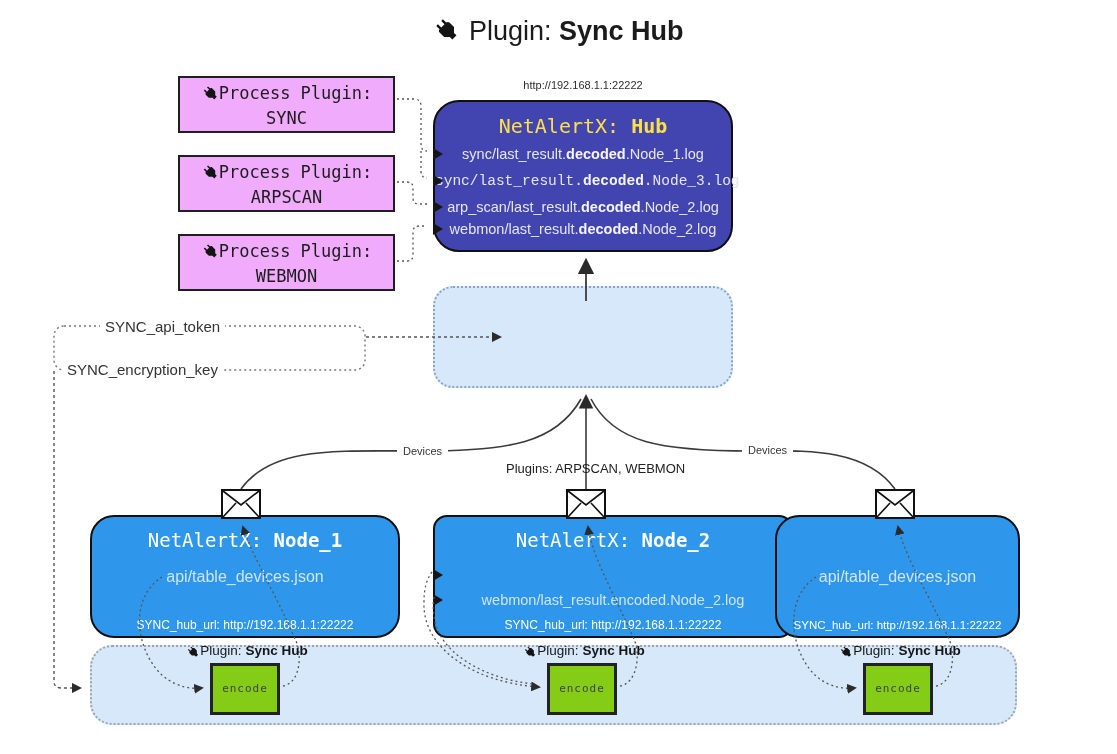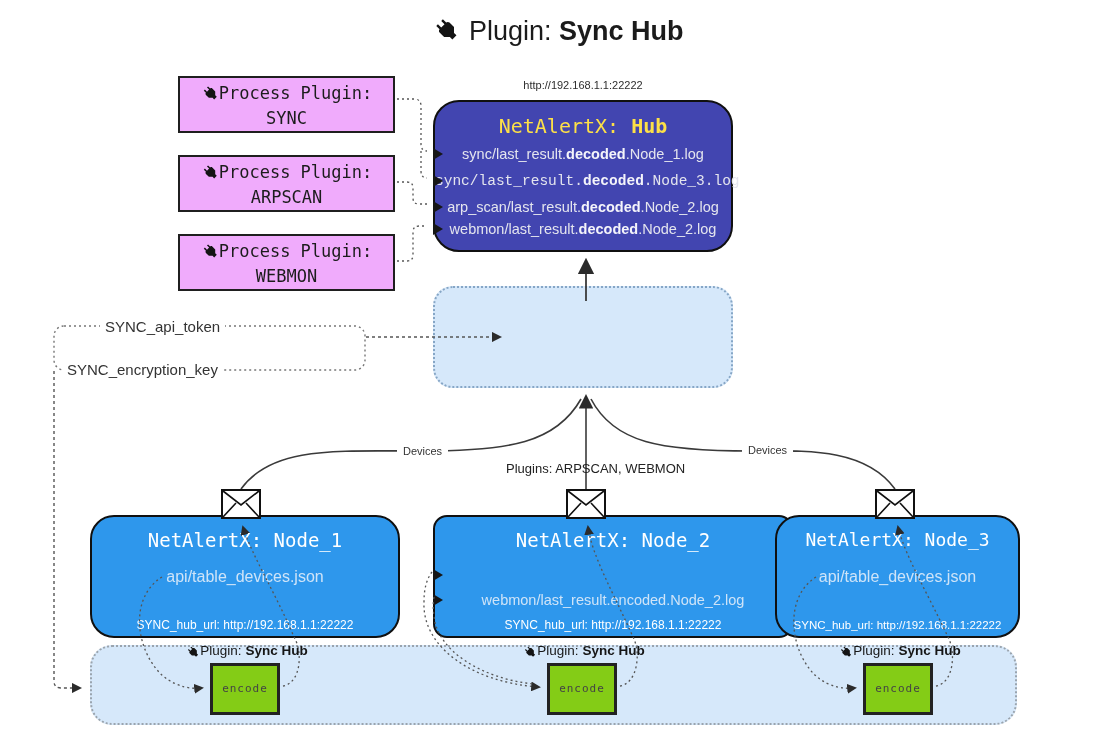--- a/index.html
+++ b/index.html
@@ -49,21 +49,21 @@
   #lbl-dev-r{left:742px;top:444px;background:#fff;padding:0 6px;}
   #lbl-plugins{left:506px;top:461px;font-size:13px;color:#222;}
 
   
   .node{background:#2e97ec;border:2px solid #101010;border-radius:24px;box-sizing:border-box;
         top:515px;height:123px;z-index:2;}
   #node1{left:90px;width:310px;}
   #node2{left:433px;width:360px;border-radius:14px;}
   #node3{left:775px;width:245px;}
   .node-title{position:absolute;left:0;right:0;top:12px;text-align:center;color:#fff;font-size:19px;}
-  .node-title .bold{font-weight:400;}
+  .node-title .bold{font-weight:700;}
   .node-file{position:absolute;left:0;right:0;height:20px;line-height:20px;text-align:center;
         font-size:14.5px;color:#cfe4f8;}
   .node-url{position:absolute;left:0;right:0;top:100px;height:16px;line-height:16px;
         text-align:center;font-size:12px;color:#fff;}
 
   
   .envelope{z-index:6;}
 
   
   #encode-panel{left:90px;top:645px;width:927px;height:80px;background:#d6e8fa;
@@ -136,21 +136,20 @@
     <div class="node-file" style="top:50px;font-size:16px;">api/table_devices.json</div>
     <div class="node-url">SYNC_hub_url: http://192.168.1.1:22222</div>
   </div>
   <div id="node2" class="node abs">
     <div class="node-title mono"><span>NetAlertX:</span> <span class="bold">Node_2</span></div>
     <div class="node-file" style="top:48px;"><span class="edge-arrow"></span></div>
     <div class="node-file" style="top:73px;"><span class="edge-arrow"></span><span>webmon/last_result.encoded.Node_2.log</span></div>
     <div class="node-url">SYNC_hub_url: http://192.168.1.1:22222</div>
   </div>
   <div id="node3" class="node abs">
-    <div class="node-title mono" style="font-size:18px;"><span>NetAlertX:</span> <span class="bold">Node_3</span></div>
     <div class="node-file" style="top:50px;font-size:16px;">api/table_devices.json</div>
     <div class="node-url" style="font-size:11.5px;">SYNC_hub_url: http://192.168.1.1:22222</div>
   </div>
 
   <svg class="abs envelope" style="left:221px;top:489px;" width="40" height="30" viewBox="0 0 40 30">
       <rect x="1" y="1" width="38" height="28" fill="#fff" stroke="#111" stroke-width="2"></rect>
       <path d="M2 2 L20 16 L38 2 M2 28 L15 14 M38 28 L25 14" fill="none" stroke="#111" stroke-width="1.6"></path>
     </svg>
   <svg class="abs envelope" style="left:566px;top:489px;" width="40" height="30" viewBox="0 0 40 30">
       <rect x="1" y="1" width="38" height="28" fill="#fff" stroke="#111" stroke-width="2"></rect>

